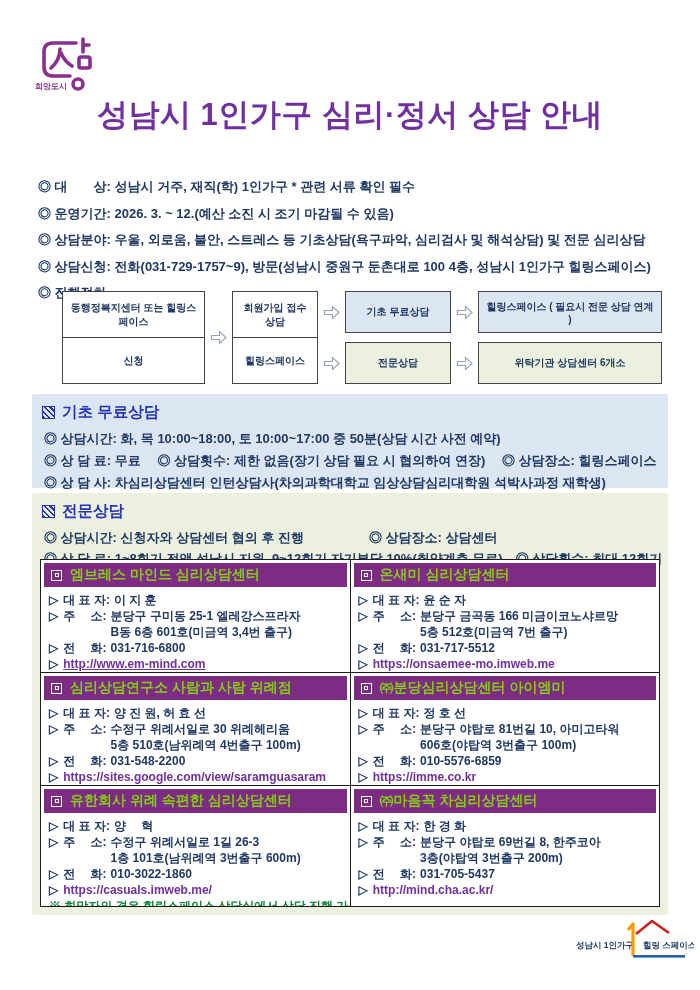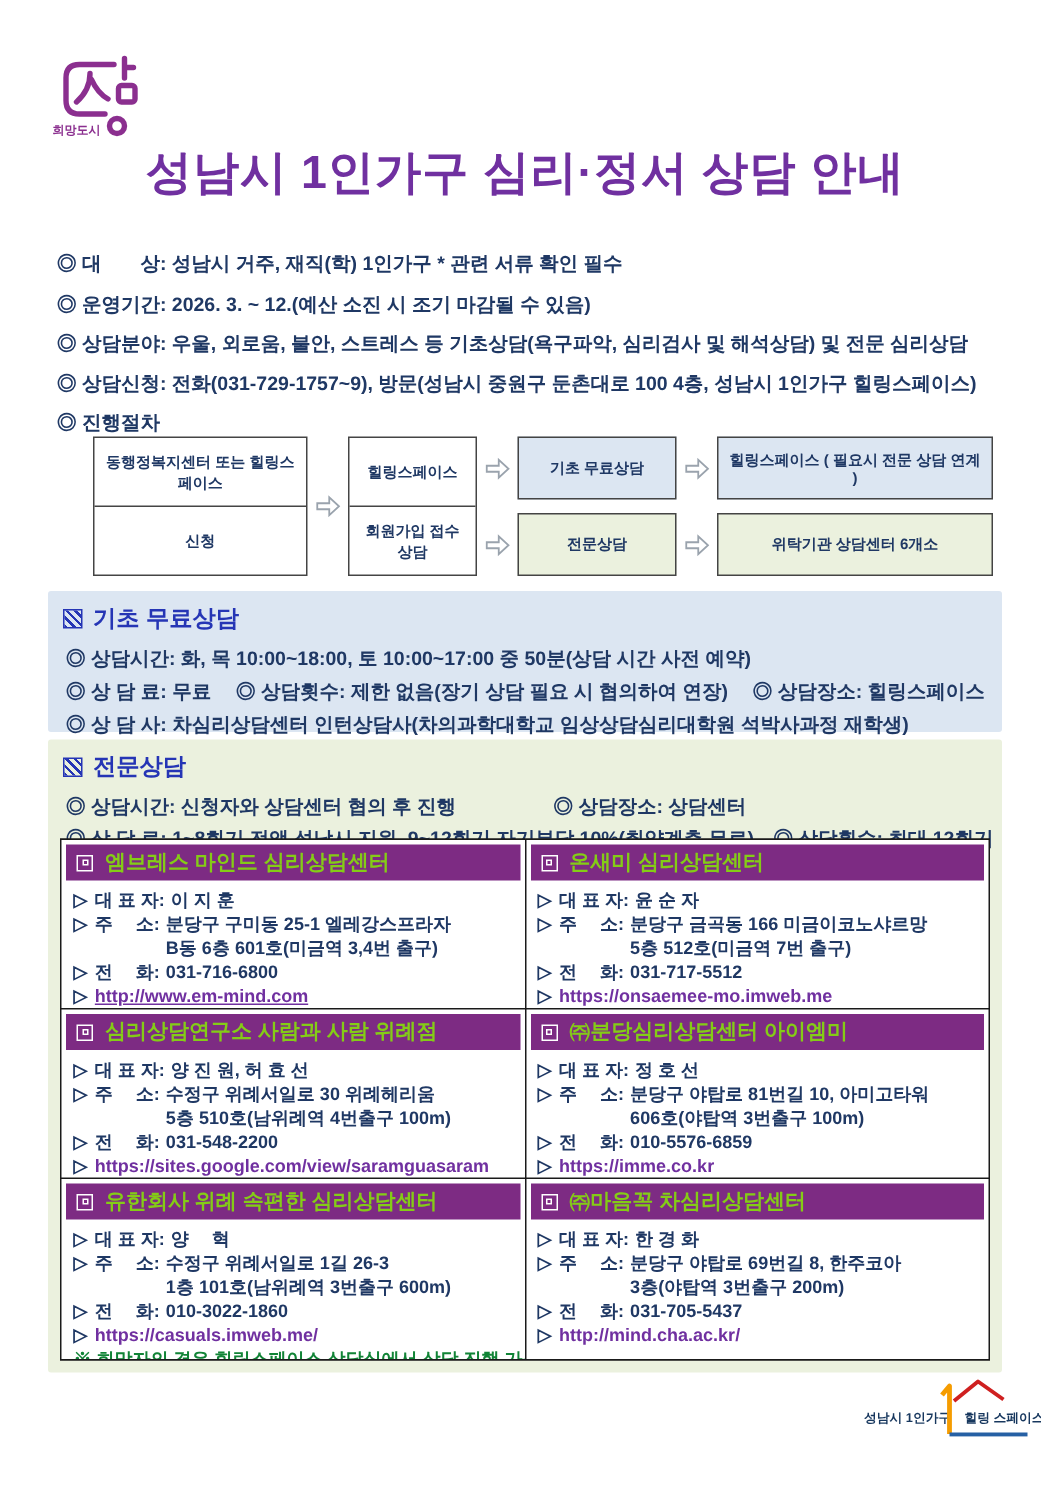--- a/index.html
+++ b/index.html
@@ -8,21 +8,21 @@
     position:relative; width:700px; height:990px; background:#ffffff;
     font-family:"Liberation Sans", sans-serif; font-weight:700; color:#1f3864;
     overflow:hidden;
   }
   
   .top-logo { position:absolute; left:34px; top:36px; width:70px; height:60px; }
   
   .title { position:absolute; top:94px; left:0; right:0; text-align:center;
            font-size:31px; letter-spacing:0.5px; color:#7030a0; }
   
-  .overview { position:absolute; left:38px; top:163px; font-size:13px; line-height:26.5px; }
+  .overview { position:absolute; left:38px; top:174px; font-size:13px; line-height:26.5px; }
   .ov-line { white-space:pre; }
   
   .flow { position:absolute; left:62px; top:291px; width:600px; height:93px;
           display:flex; gap:4px; font-size:10px; text-align:center; }
   .fstack { border:1.3px solid #444; background:#fff; display:flex; flex-direction:column; }
   .fstack .fcell { flex:1; display:flex; align-items:center; justify-content:center; padding:2px 6px; }
   .fstack .fcell:first-child { border-bottom:1.3px solid #444; }
   .w1 { width:143px; } .w2 { width:86px; }
   .arrwrap { width:19px; display:flex; align-items:center; justify-content:center; }
   .fpaths { flex:1; display:flex; flex-direction:column; gap:9px; }
@@ -97,22 +97,22 @@
     <div class="fstack w1">
       <div class="fcell">동행정복지센터 또는 힐링스페이스</div>
       <div class="fcell">신청</div>
     </div>
     <div class="arrwrap">
       <svg width="17" height="15" viewBox="0 0 17 15">
           <path d="M1.5 5.5 h8 v-4 l6.5 6 -6.5 6 v-4 h-8 z" fill="#fff" stroke="#9aa3ad" stroke-width="1.2"></path>
         </svg>
     </div>
     <div class="fstack w2">
+      <div class="fcell">회원가입 접수상담</div>
       <div class="fcell">힐링스페이스</div>
-      <div class="fcell">회원가입 접수상담</div>
     </div>
     <div class="fpaths">
       <div class="frow">
         <div class="arrwrap">
           <svg width="17" height="15" viewBox="0 0 17 15">
               <path d="M1.5 5.5 h8 v-4 l6.5 6 -6.5 6 v-4 h-8 z" fill="#fff" stroke="#9aa3ad" stroke-width="1.2"></path>
             </svg>
         </div>
         <div class="fbox step bluebg">기초 무료상담</div>
         <div class="arrwrap">

